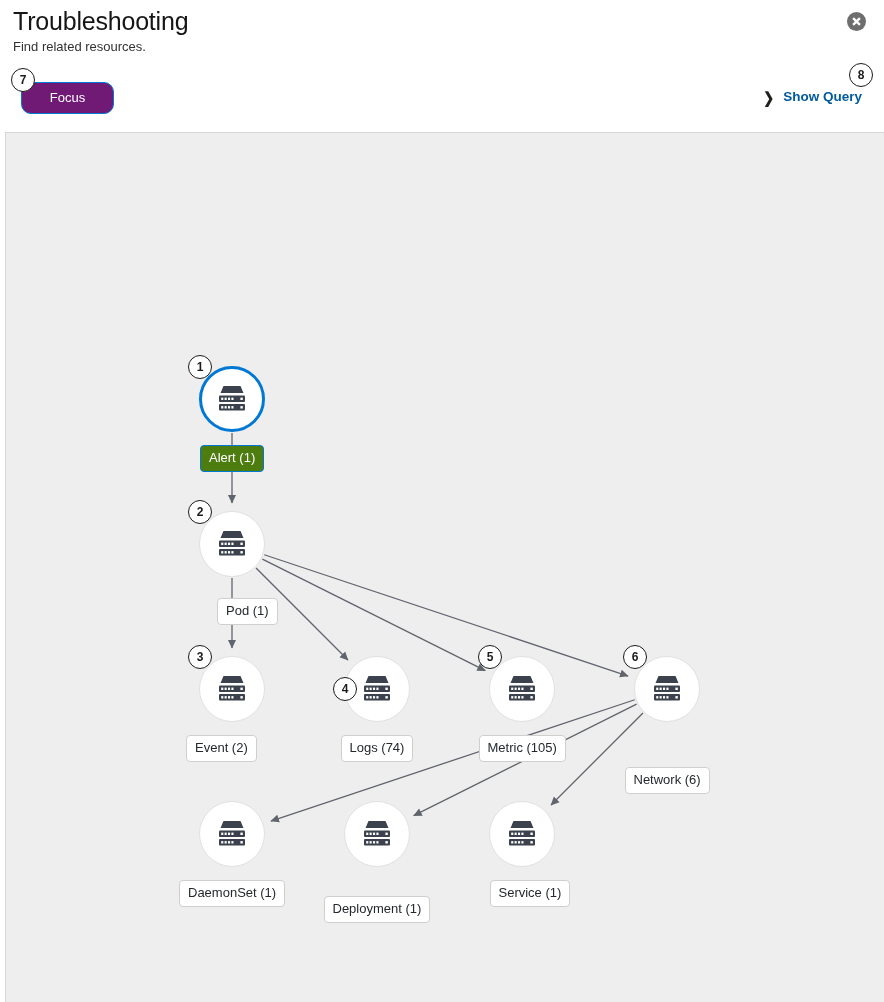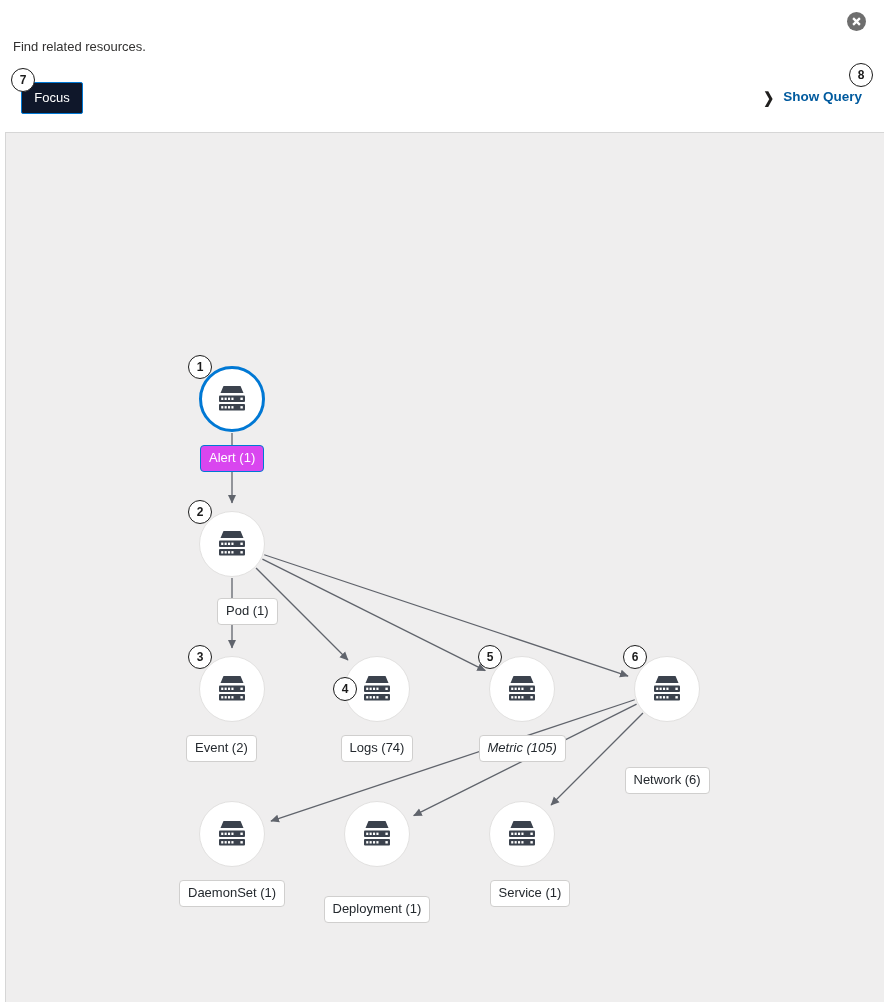--- a/index.html
+++ b/index.html
@@ -57,25 +57,25 @@
     position: absolute;
     left: 0; top: 66px;
     width: 884px;
     height: 66px;
     background: #ffffff;
     box-sizing: border-box;
   }
   .focus-button {
     position: absolute;
     left: 21px; top: 82px;
-    width: 62px; height: 32px;
-    background: #0f172a;
+    width: 93px; height: 32px;
+    background: #701a75;
     color: #ffffff;
     border: 1px solid #0078d4;
-    border-radius: 2px;
+    border-radius: 10px;
     font-family: "Liberation Sans", sans-serif;
     font-size: 13px;
     cursor: pointer;
     padding: 0;
     line-height: 30px;
     text-align: center;
   }
   .show-query {
     position: absolute;
     right: 22px; top: 88px;
@@ -141,21 +141,21 @@
     border-radius: 4px;
     color: #24292e;
     font-size: 13px;
     line-height: 14px;
     padding: 5px 8px 6px 8px;
     white-space: nowrap;
     box-sizing: border-box;
     cursor: pointer;
   }
   .node-label.selected {
-    background: #d946ef;
+    background: #4d7c0f;
     border-color: #0078d4;
     color: #ffffff;
   }
   .badge {
     position: absolute;
     width: 24px; height: 24px;
     border-radius: 50%;
     background: #ffffff;
     border: 1.6px solid #1b1b1b;
     box-sizing: border-box;
@@ -170,20 +170,21 @@
   .badge-overlay {
     position: absolute;
     z-index: 30;
   }
   .srv-icon { display: block; }
 </style>
 </head>
 <body>
 
 <div class="header">
+  <div class="header-title">Troubleshooting</div>
   <div class="header-subtitle">Find related resources.</div>
   <button class="close-btn" aria-label="Close">
     <svg width="19" height="19" viewBox="0 0 19 19">
       <circle cx="9.5" cy="9.5" r="9.5" fill="#6e6e6e"></circle>
       <path d="M6.1 6.1 L12.9 12.9 M12.9 6.1 L6.1 12.9" stroke="#ffffff" stroke-width="2.3" stroke-linecap="butt"></path>
     </svg>
   </button>
 </div>
 
 <div class="toolbar"></div>
@@ -301,21 +302,21 @@
           <rect x="14.399999999999999" y="12.6" width="2.1" height="2.4" fill="#ffffff"></rect>
           <rect x="23.4" y="12.6" width="2.4" height="2.4" fill="#ffffff"></rect>
           <rect x="2" y="19" width="26" height="6.6" rx="1" fill="#3b424d"></rect>
           <rect x="4.2" y="21.1" width="2.1" height="2.4" fill="#ffffff"></rect>
           <rect x="7.6" y="21.1" width="2.1" height="2.4" fill="#ffffff"></rect>
           <rect x="11" y="21.1" width="2.1" height="2.4" fill="#ffffff"></rect>
           <rect x="14.399999999999999" y="21.1" width="2.1" height="2.4" fill="#ffffff"></rect>
           <rect x="23.4" y="21.1" width="2.4" height="2.4" fill="#ffffff"></rect>
         </svg>
       </div>
-      <div class="node-label" style="top: 602px; left: 472.5px; font-style: italic;">Metric (105)</div>
+      <div class="node-label" style="top: 602px; left: 472.5px;">Metric (105)</div>
       <div class="badge" style="left: 472px; top: 512px;">5</div>
       <div class="node" style="left: 628px; top: 523px;">
         <svg width="30" height="28" viewBox="0 0 30 28" class="srv-icon">
           <path d="M6.5 1 H23.5 L26.5 8 H3.5 Z" fill="#3b424d"></path>
           <rect x="2" y="10.5" width="26" height="6.6" rx="1" fill="#3b424d"></rect>
           <rect x="4.2" y="12.6" width="2.1" height="2.4" fill="#ffffff"></rect>
           <rect x="7.6" y="12.6" width="2.1" height="2.4" fill="#ffffff"></rect>
           <rect x="11" y="12.6" width="2.1" height="2.4" fill="#ffffff"></rect>
           <rect x="14.399999999999999" y="12.6" width="2.1" height="2.4" fill="#ffffff"></rect>
           <rect x="23.4" y="12.6" width="2.4" height="2.4" fill="#ffffff"></rect>

